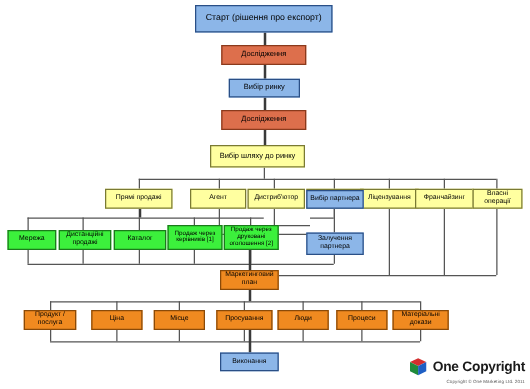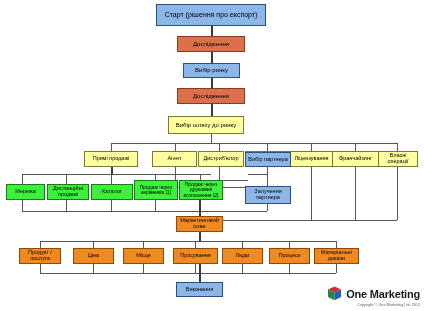--- a/index.html
+++ b/index.html
@@ -264,18 +264,18 @@
 
   <div id="logo">
     <div id="logo-row">
       <span class="cube">
         <svg width="15" height="15" viewBox="0 0 15 15" aria-hidden="true">
           <polygon points="7.5,0.5 14,3.6 7.5,6.8 1,3.6" fill="#d32f2f"></polygon>
           <polygon points="1,3.6 7.5,6.8 7.5,14.2 1,11.0" fill="#1f8a3b"></polygon>
           <polygon points="7.5,6.8 14,3.6 14,11.0 7.5,14.2" fill="#1e5fc4"></polygon>
         </svg>
       </span>
-      <span class="logo-text">One Marketing</span>
+      <span class="logo-text">One Copyright</span>
     </div>
     <div class="copy-text">Copyright © One Marketing Ltd. 2011</div>
   </div>
 
 </div>
 
 </body></html>

